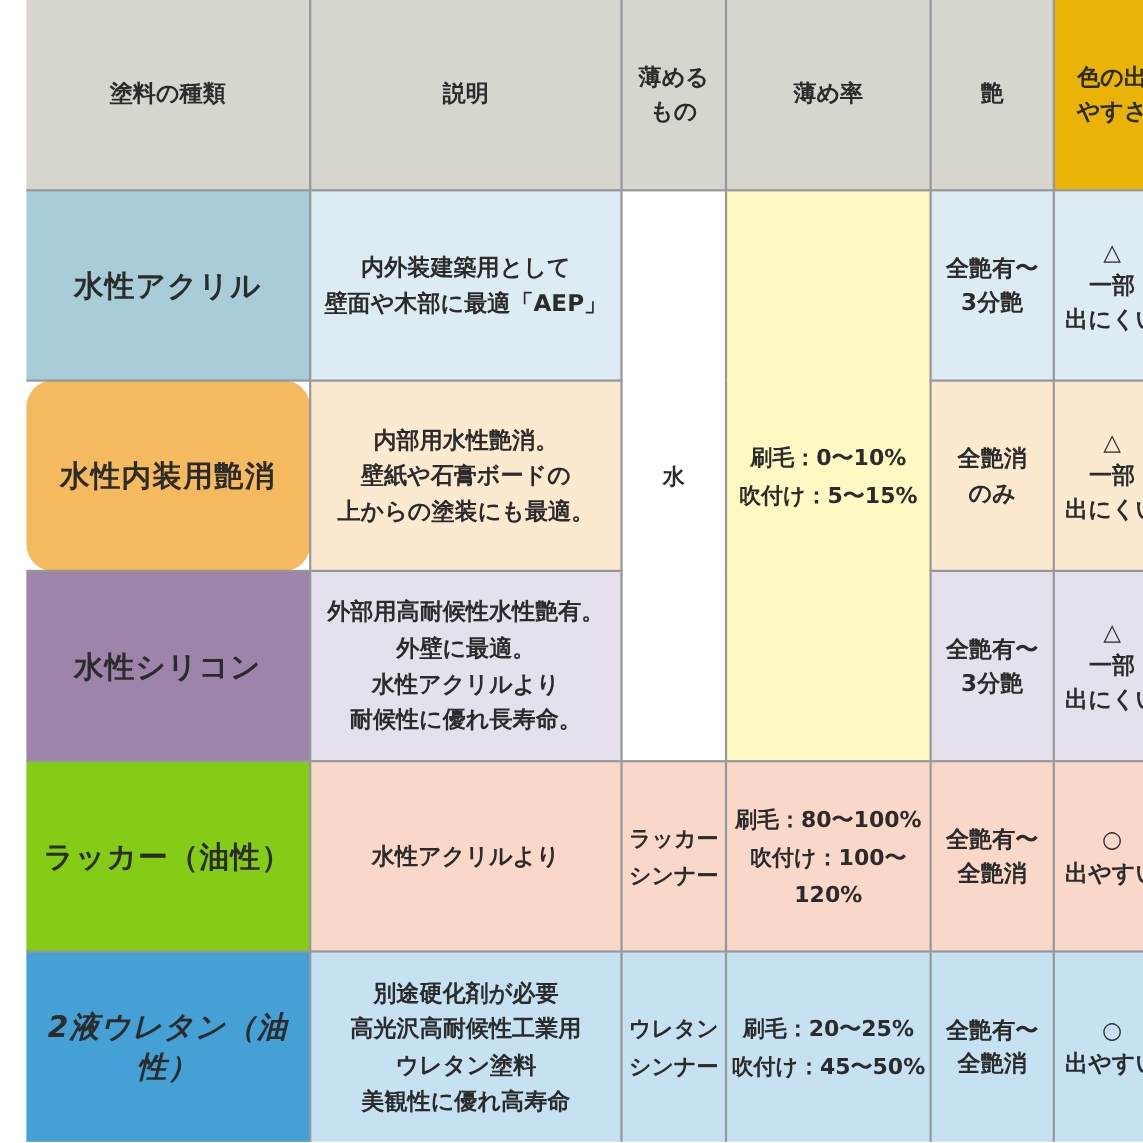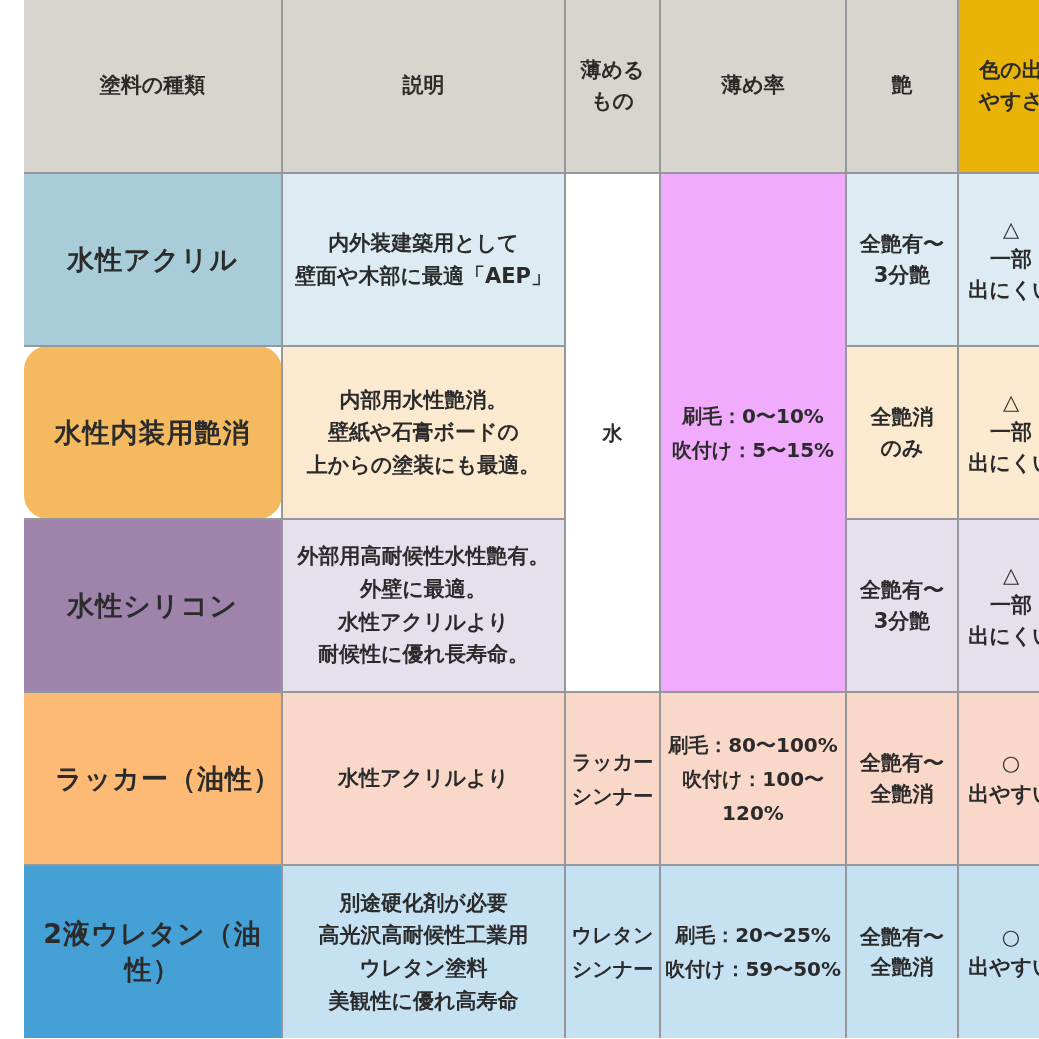--- a/index.html
+++ b/index.html
@@ -54,21 +54,21 @@
     <th class="hdr" style="background-color: rgb(216, 213, 206);">艶</th>
     <th class="hdr" style="background-color: #eab308;">色の出
 やすさ</th>
   </tr>
 
   <tr>
     <td class="name" style="background-color: rgb(168, 205, 217);">水性アクリル</td>
     <td class="desc" style="background-color: rgb(221, 235, 242); text-align: center;">内外装建築用として
 壁面や木部に最適「AEP」</td>
     <td class="mid" rowspan="3" style="background-color: rgb(255, 255, 255);">水</td>
-    <td class="mid" rowspan="3" style="background-color: #f0abfc;">刷毛：0〜10%
+    <td class="mid" rowspan="3" style="background-color: #fef9c3;">刷毛：0〜10%
 吹付け：5〜15%</td>
     <td class="small" style="background-color: rgb(221, 235, 242);">全艶有〜
 3分艶</td>
     <td class="small" style="background-color: rgb(221, 235, 242);">△
 一部
 出にくい</td>
   </tr>
 
   <tr>
     <td class="name" style="background-color: rgb(245, 186, 96); border-radius: 24px;">水性内装用艶消</td>
@@ -89,41 +89,41 @@
 水性アクリルより
 耐候性に優れ長寿命。</td>
     <td class="small" style="background-color: rgb(230, 223, 236);">全艶有〜
 3分艶</td>
     <td class="small" style="background-color: rgb(230, 223, 236);">△
 一部
 出にくい</td>
   </tr>
 
   <tr>
-    <td class="name" style="background-color: #fdba74; text-align: right;">ラッカー（油性）</td>
+    <td class="name" style="background-color: #84cc16;">ラッカー（油性）</td>
     <td class="desc" style="background-color: rgb(249, 216, 201);">水性アクリルより</td>
     <td class="mid" style="background-color: rgb(249, 216, 201);">ラッカー
 シンナー</td>
     <td class="mid" style="background-color: rgb(249, 216, 201);">刷毛：80〜100%
 吹付け：100〜120%</td>
     <td class="small" style="background-color: rgb(249, 216, 201);">全艶有〜
 全艶消</td>
     <td class="small" style="background-color: rgb(249, 216, 201);">○
 出やすい</td>
   </tr>
 
   <tr>
-    <td class="name" style="background-color: rgb(69, 160, 213);">2液ウレタン（油性）</td>
+    <td class="name" style="background-color: rgb(69, 160, 213); font-style: italic;">2液ウレタン（油性）</td>
     <td class="desc" style="background-color: rgb(197, 225, 242);">別途硬化剤が必要
 高光沢高耐候性工業用
 ウレタン塗料
 美観性に優れ高寿命</td>
     <td class="mid" style="background-color: rgb(197, 225, 242);">ウレタン
 シンナー</td>
     <td class="mid" style="background-color: rgb(197, 225, 242);">刷毛：20〜25%
-吹付け：59〜50%</td>
+吹付け：45〜50%</td>
     <td class="small" style="background-color: rgb(197, 225, 242);">全艶有〜
 全艶消</td>
     <td class="small" style="background-color: rgb(197, 225, 242);">○
 出やすい</td>
   </tr>
 </tbody>
   </table>
 
 </body></html>

